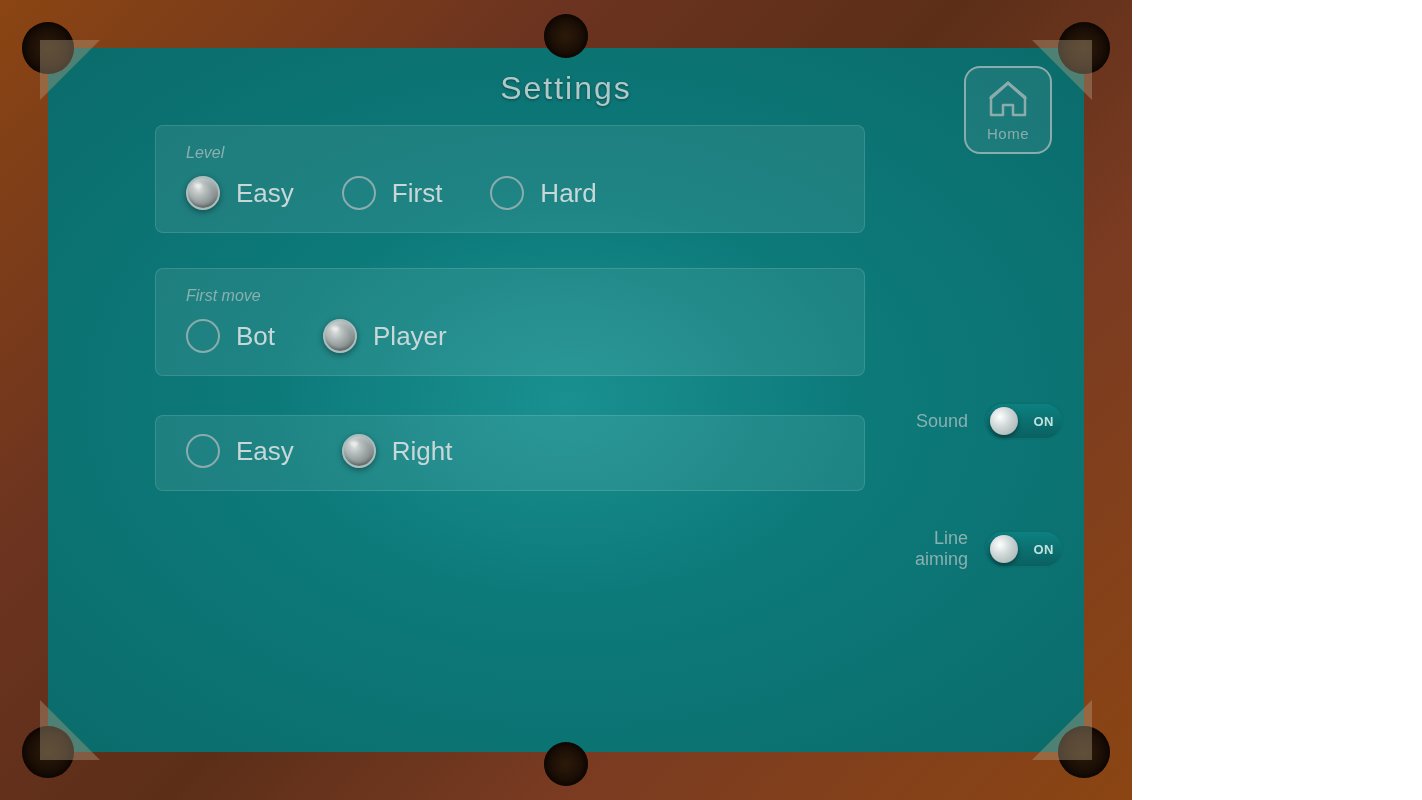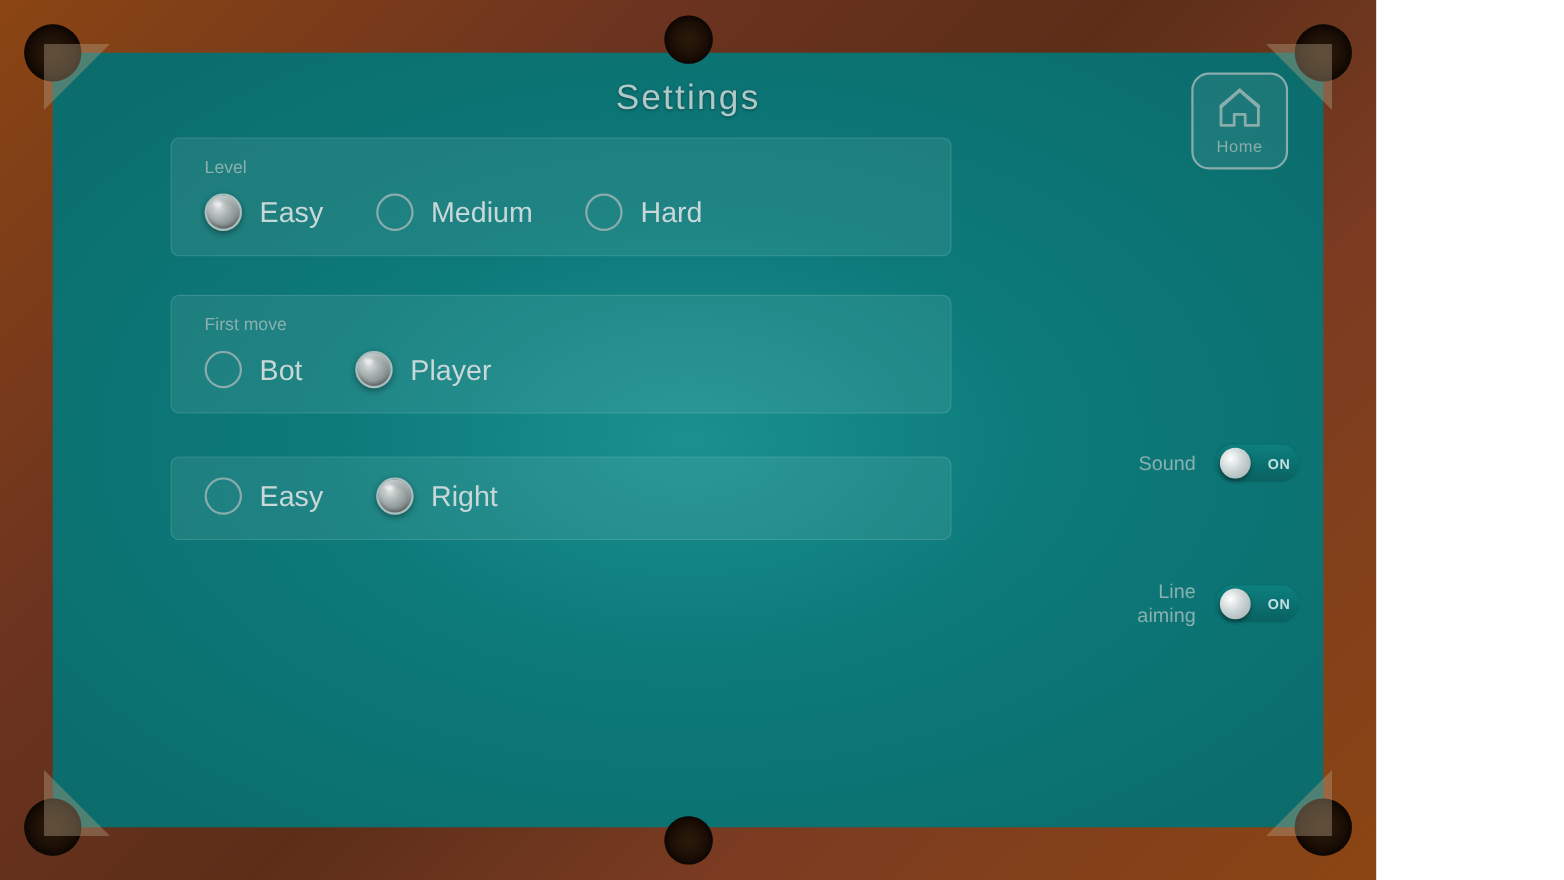--- a/index.html
+++ b/index.html
@@ -5,21 +5,21 @@
     * { margin: 0; padding: 0; box-sizing: border-box; }
 
     body {
       width: 1422px;
       height: 800px;
       overflow: hidden;
       font-family: 'Arial', sans-serif;
     }
 
     .pool-table {
-      width: 1251px;
+      width: 1132px;
       height: 800px;
       position: relative;
       background: #6B3A2A;
     }
 
     
     .wood-border {
       position: absolute;
       inset: 0;
       background: linear-gradient(135deg, #8B4513 0%, #6B3320 30%, #5C2E18 50%, #7A3B22 70%, #8B4513 100%);
@@ -118,20 +118,21 @@
 
     .panel-level { top: 125px; }
     .panel-firstmove { top: 268px; }
     .panel-impact { top: 415px; }
 
     .panel-label {
       color: #8ab0b0;
       font-size: 16px;
       margin-bottom: 14px;
       font-weight: 400;
+      font-style: italic;
     }
 
     .radio-group {
       display: flex;
       align-items: center;
       gap: 48px;
     }
 
     .radio-item {
       display: flex;
@@ -311,21 +312,21 @@
 
   <div class="settings-panel panel-level">
     <div class="panel-label">Level</div>
     <div class="radio-group">
       <div class="radio-item">
         <div class="radio-btn selected"></div>
         <span class="radio-label">Easy</span>
       </div>
       <div class="radio-item">
         <div class="radio-btn"></div>
-        <span class="radio-label">Medium</span>
+        <span class="radio-label">First</span>
       </div>
       <div class="radio-item">
         <div class="radio-btn"></div>
         <span class="radio-label">Hard</span>
       </div>
     </div>
   </div>
 
   <div class="settings-panel panel-firstmove">
     <div class="panel-label">First move</div>

